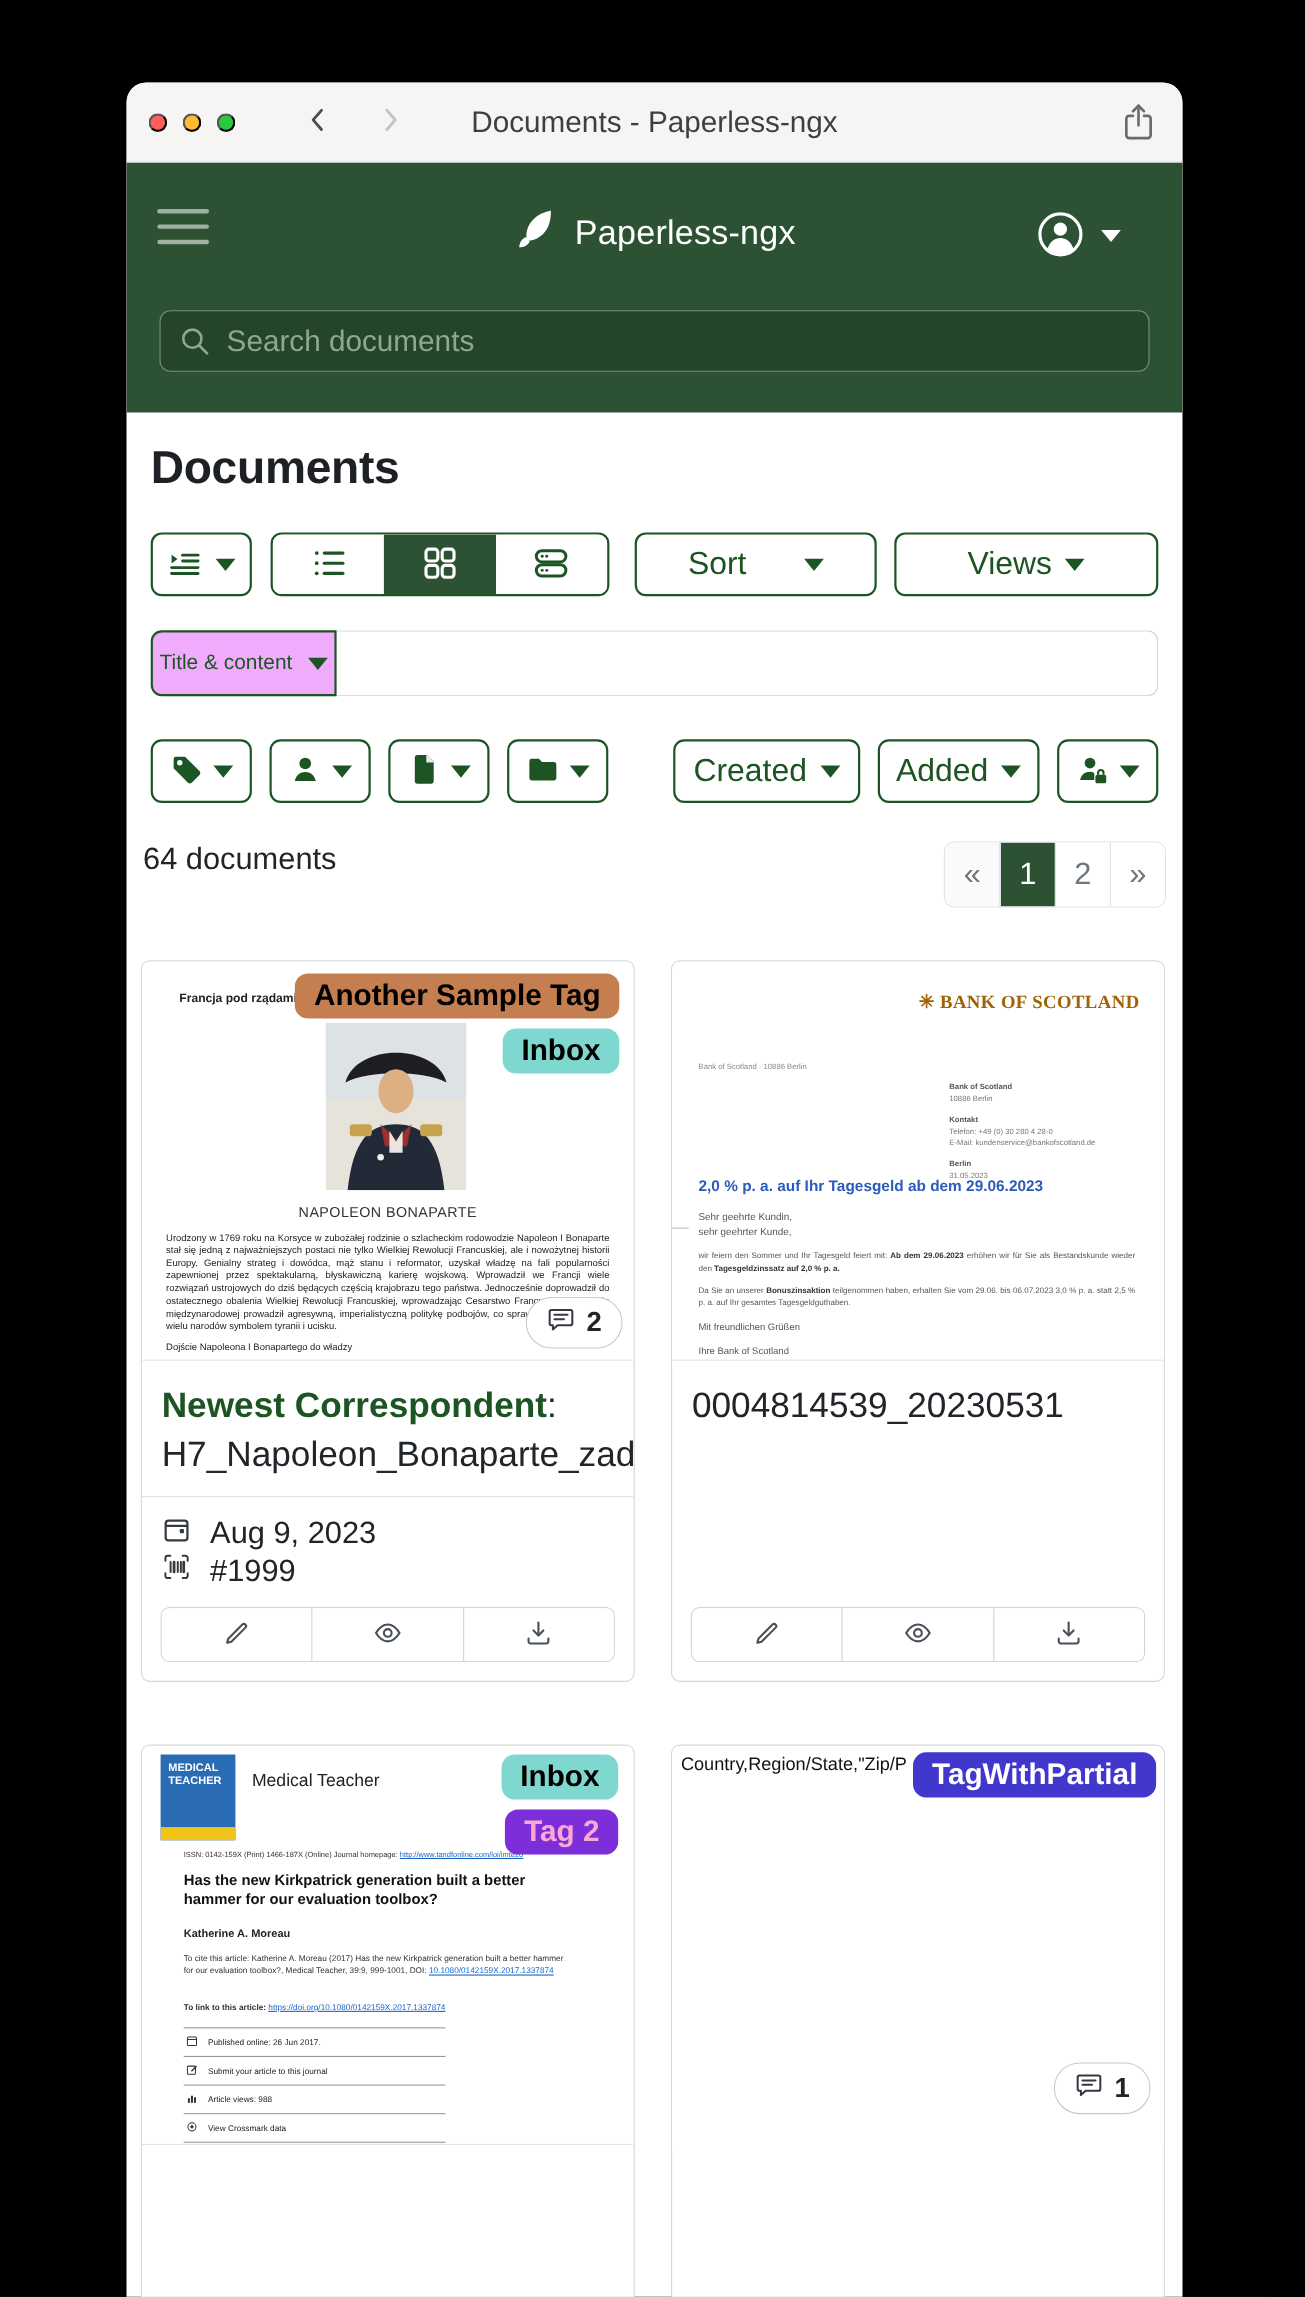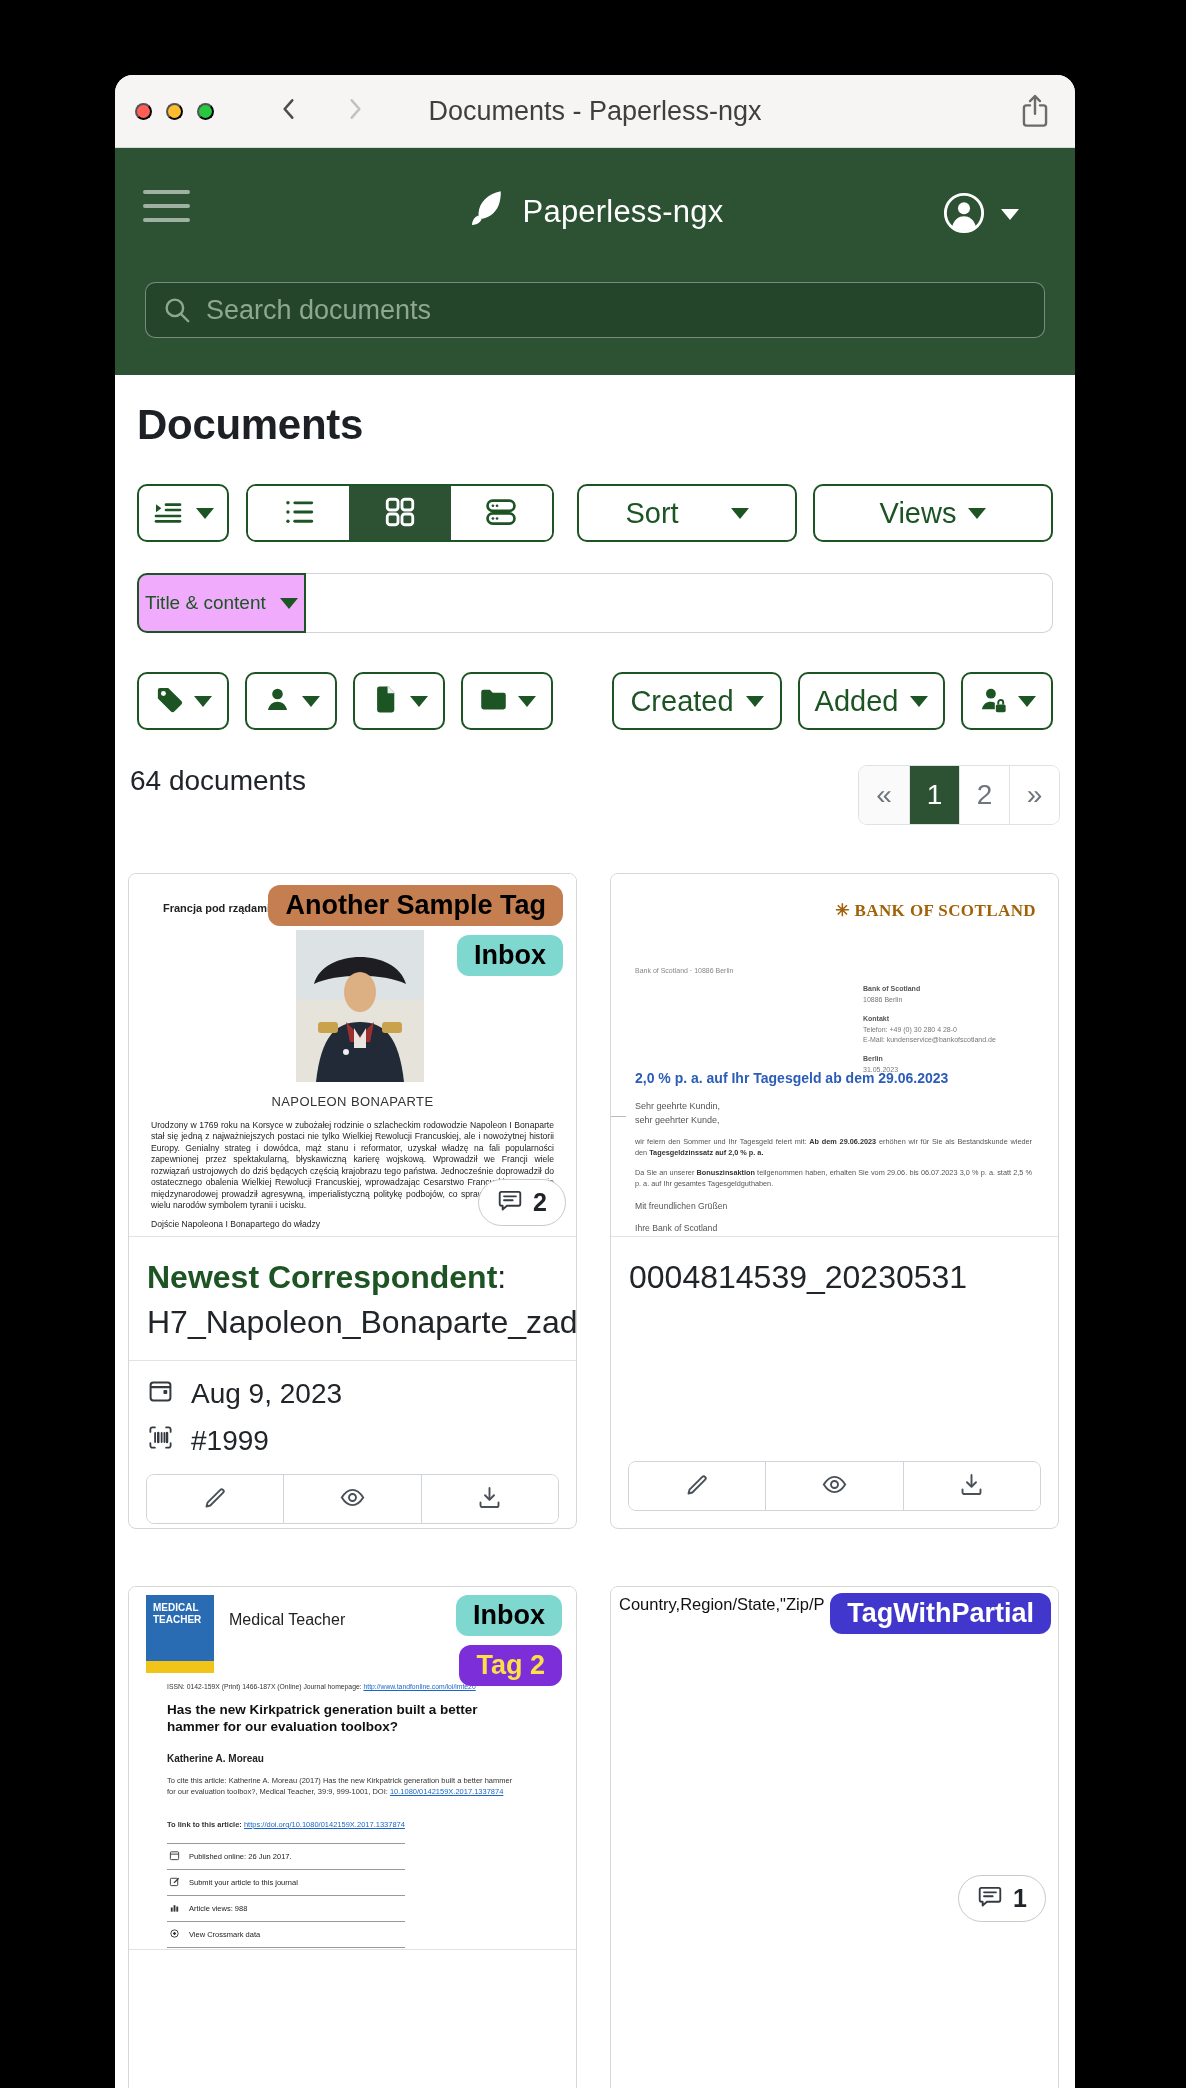--- a/index.html
+++ b/index.html
@@ -95,31 +95,31 @@
   .card { height:656px; border:1px solid #d6d6d6; border-radius:8px; background:#fff;
     display:flex; flex-direction:column; overflow:hidden; position:relative; }
   .thumb { height:363px; position:relative; border-bottom:1px solid #e3e3e3; overflow:hidden;
     background:#fff; flex:none; }
   .tags { position:absolute; top:11px; right:13px; display:flex; flex-direction:column;
     align-items:flex-end; gap:9px; z-index:3; }
   .tag { height:41px; border-radius:12px; padding:0 17px; font-size:27px; font-weight:700;
     display:flex; align-items:center; border:none; font-family:"Liberation Sans", sans-serif; }
   .tag-orange { background:#c57e4f; color:#000; }
   .tag-teal   { background:#7fd8cf; color:#000; }
-  .tag-purple { background:#7c2fd9; color:#fde047; }
+  .tag-purple { background:#7c2fd9; color:#f9a8d4; }
   .tag-indigo { background:#4237cd; color:#fff; }
   .comment-badge { position:absolute; right:10px; bottom:10px; height:47px; background:#fff;
     border:1px solid #c9c9c9; border-radius:24px; display:flex; align-items:center; gap:10px;
     padding:0 18px; font-size:25px; font-weight:700; color:#212529; z-index:3; }
   .comment-badge svg { width:26px; height:26px; color:#343a40; }
 
   .card-title { padding:18px 18px 14px; font-size:32px; line-height:1.42; flex:1; color:#212529; }
   .corr { color:#1d5423; font-weight:700; }
   .card-meta { border-top:1px solid #e3e3e3; padding:16px 18px; display:flex; flex-direction:column;
-    gap:13px; flex:none; }
+    flex:none; }
   .meta-row { display:flex; align-items:center; gap:17px; font-size:28px; color:#212529; }
   .meta-row svg { width:27px; height:27px; color:#343a40; flex:none; }
   .card-actions { padding:0 17px 17px; flex:none; }
   .actions-group { border:1px solid #ced4da; border-radius:8px; display:flex; height:50px; overflow:hidden; }
   .action { flex:1; display:flex; align-items:center; justify-content:center; color:#495057;
     border:none; border-left:1px solid #ced4da; background:#fff; }
   .action:first-child { border-left:none; }
   .action svg { width:27px; height:27px; }
 
   

